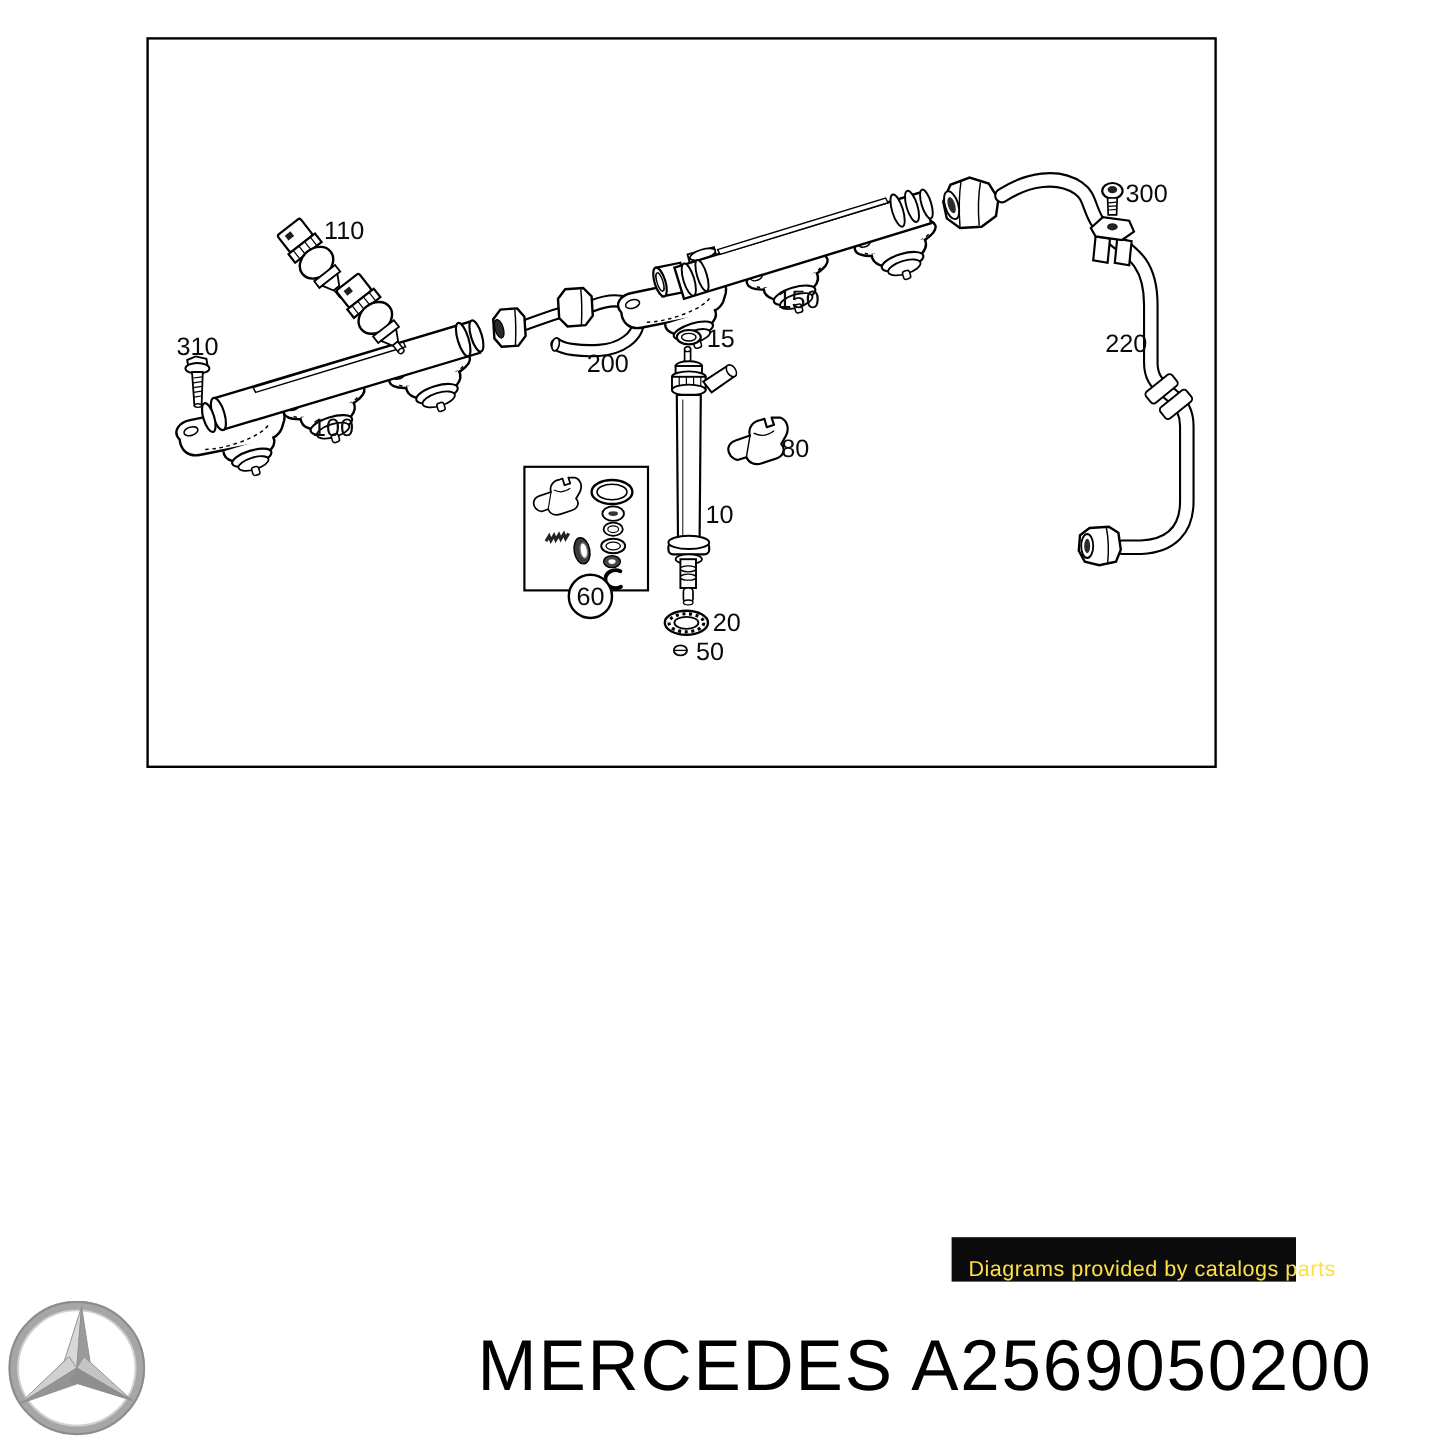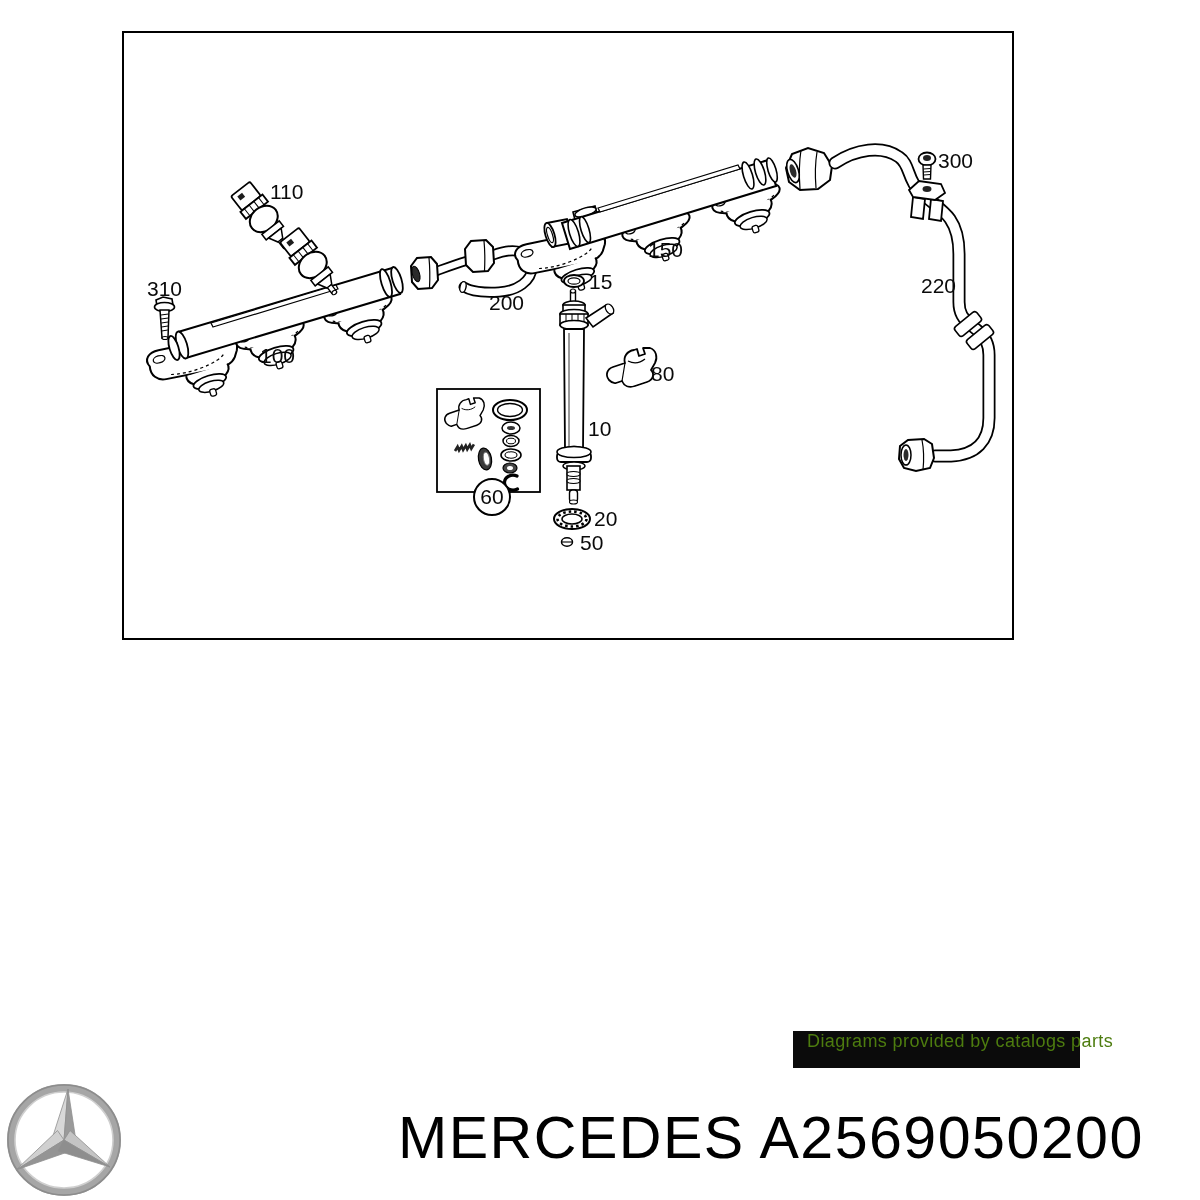--- a/index.html
+++ b/index.html
@@ -1,21 +1,21 @@
 <!DOCTYPE html>
 <html><head>
 <meta charset="utf-8">
 <style>
   html,body{margin:0;padding:0;background:#fff;}
   #stage{position:relative;width:1200px;height:1200px;background:#fff;overflow:hidden;
          font-family:"Liberation Sans", sans-serif;}
   #diagram-svg{position:absolute;left:0;top:0;}
   .callout{font-family:"Liberation Sans", sans-serif;font-size:21px;fill:#0a0a0a;}
   .wm{position:absolute;left:793px;top:1031px;width:287px;height:37px;background:#0b0b0b;
-      color:#4d7c0f;display:flex;align-items:flex-start;padding-left:14px;box-sizing:border-box;
+      color:#fde047;display:flex;align-items:flex-end;padding-left:14px;box-sizing:border-box;
       font-size:18px;letter-spacing:.4px;white-space:nowrap;}
   .footer-title{position:absolute;left:398px;top:1108px;font-size:60px;color:#000;
       letter-spacing:1.5px;white-space:nowrap;line-height:1.0;transform:scaleX(.985);
       transform-origin:left center;}
   .logo-box{position:absolute;left:6px;top:1084px;width:116px;height:114px;}
 </style>
 </head>
 <body>
 
 <div id="stage">

